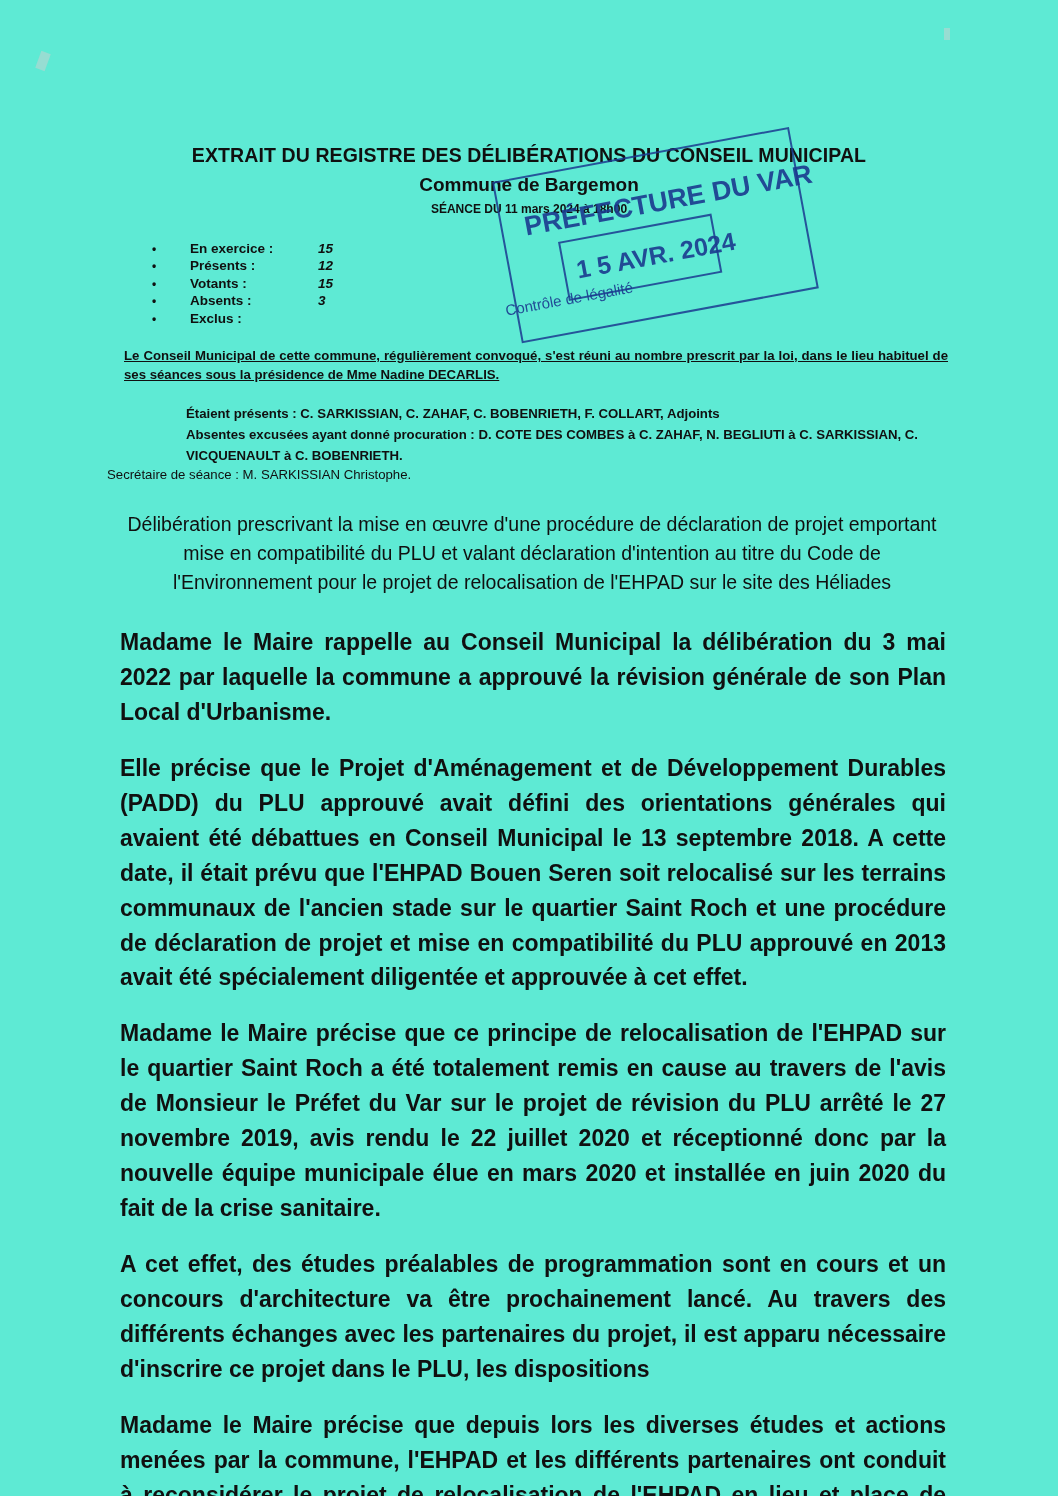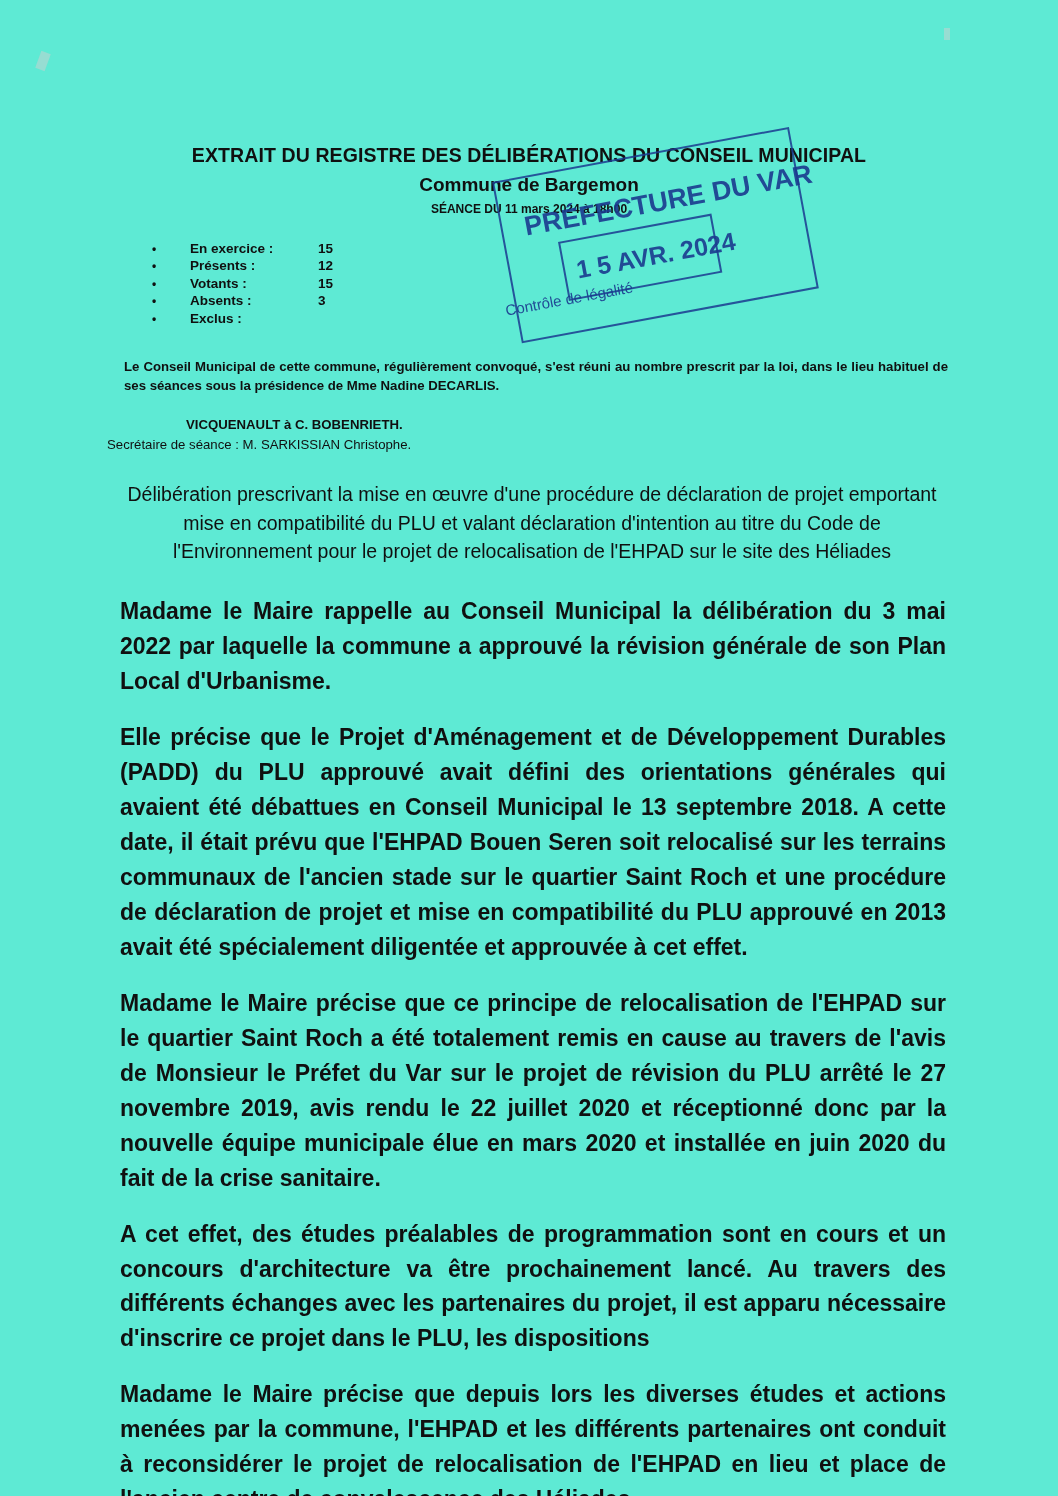--- a/index.html
+++ b/index.html
@@ -73,31 +73,33 @@
     padding-left: 28px;
     font-size: 12px;
   }
   .counsellors li .lbl {
     display: inline-block;
     width: 128px;
   }
   .counsellors li .val {
     display: inline-block;
     width: 40px;
+    font-style: italic;
   }
 
   
   .intro {
-    margin-top: 31px;
+    margin-top: 20px;
     margin-left: 124px;
     margin-right: 110px;
     font-size: 13.2px;
     font-weight: bold;
     line-height: 1.45;
     text-align: justify;
+    text-decoration: underline;
   }
 
   .present-block {
     margin-top: 20px;
     margin-left: 186px;
     margin-right: 112px;
     font-size: 13.2px;
     font-weight: bold;
     line-height: 1.5;
   }
@@ -240,20 +242,22 @@
           <span class="bullet">•</span>
           <span class="lbl">Exclus :</span>
           <span class="val"></span>
         </li>
       </ul>
     </div>
 
     <div class="intro">Le Conseil Municipal de cette commune, régulièrement convoqué, s'est réuni au nombre prescrit par la loi, dans le lieu habituel de ses séances sous la présidence de Mme Nadine DECARLIS.</div>
 
     <div class="present-block">
+      <div>Étaient présents : C. SARKISSIAN, C. ZAHAF, C. BOBENRIETH, F. COLLART, Adjoints</div>
+      <div>Absentes excusées ayant donné procuration : D. COTE DES COMBES à C. ZAHAF, N. BEGLIUTI à C. SARKISSIAN, C.</div>
       <div>VICQUENAULT à C. BOBENRIETH.</div>
     </div>
     <div class="secretary">Secrétaire de séance : M. SARKISSIAN Christophe.</div>
 
     <div class="delib-title">Délibération prescrivant la mise en œuvre d'une procédure de déclaration de projet emportant mise en compatibilité du PLU et valant déclaration d'intention au titre du Code de l'Environnement pour le projet de relocalisation de l'EHPAD sur le site des Héliades</div>
 
     <div class="body-text">
       <p>Madame le Maire rappelle au Conseil Municipal la délibération du 3 mai 2022 par laquelle la commune a approuvé la révision générale de son Plan Local d'Urbanisme.</p>
       <p>Elle précise que le Projet d'Aménagement et de Développement Durables (PADD) du PLU approuvé avait défini des orientations générales qui avaient été débattues en Conseil Municipal le 13 septembre 2018. A cette date, il était prévu que l'EHPAD Bouen Seren soit relocalisé sur les terrains communaux de l'ancien stade sur le quartier Saint Roch et une procédure de déclaration de projet et mise en compatibilité du PLU approuvé en 2013 avait été spécialement diligentée et approuvée à cet effet.</p>
       <p>Madame le Maire précise que ce principe de relocalisation de l'EHPAD sur le quartier Saint Roch a été totalement remis en cause au travers de l'avis de Monsieur le Préfet du Var sur le projet de révision du PLU arrêté le 27 novembre 2019, avis rendu le 22 juillet 2020 et réceptionné donc par la nouvelle équipe municipale élue en mars 2020 et installée en juin 2020 du fait de la crise sanitaire.</p>

